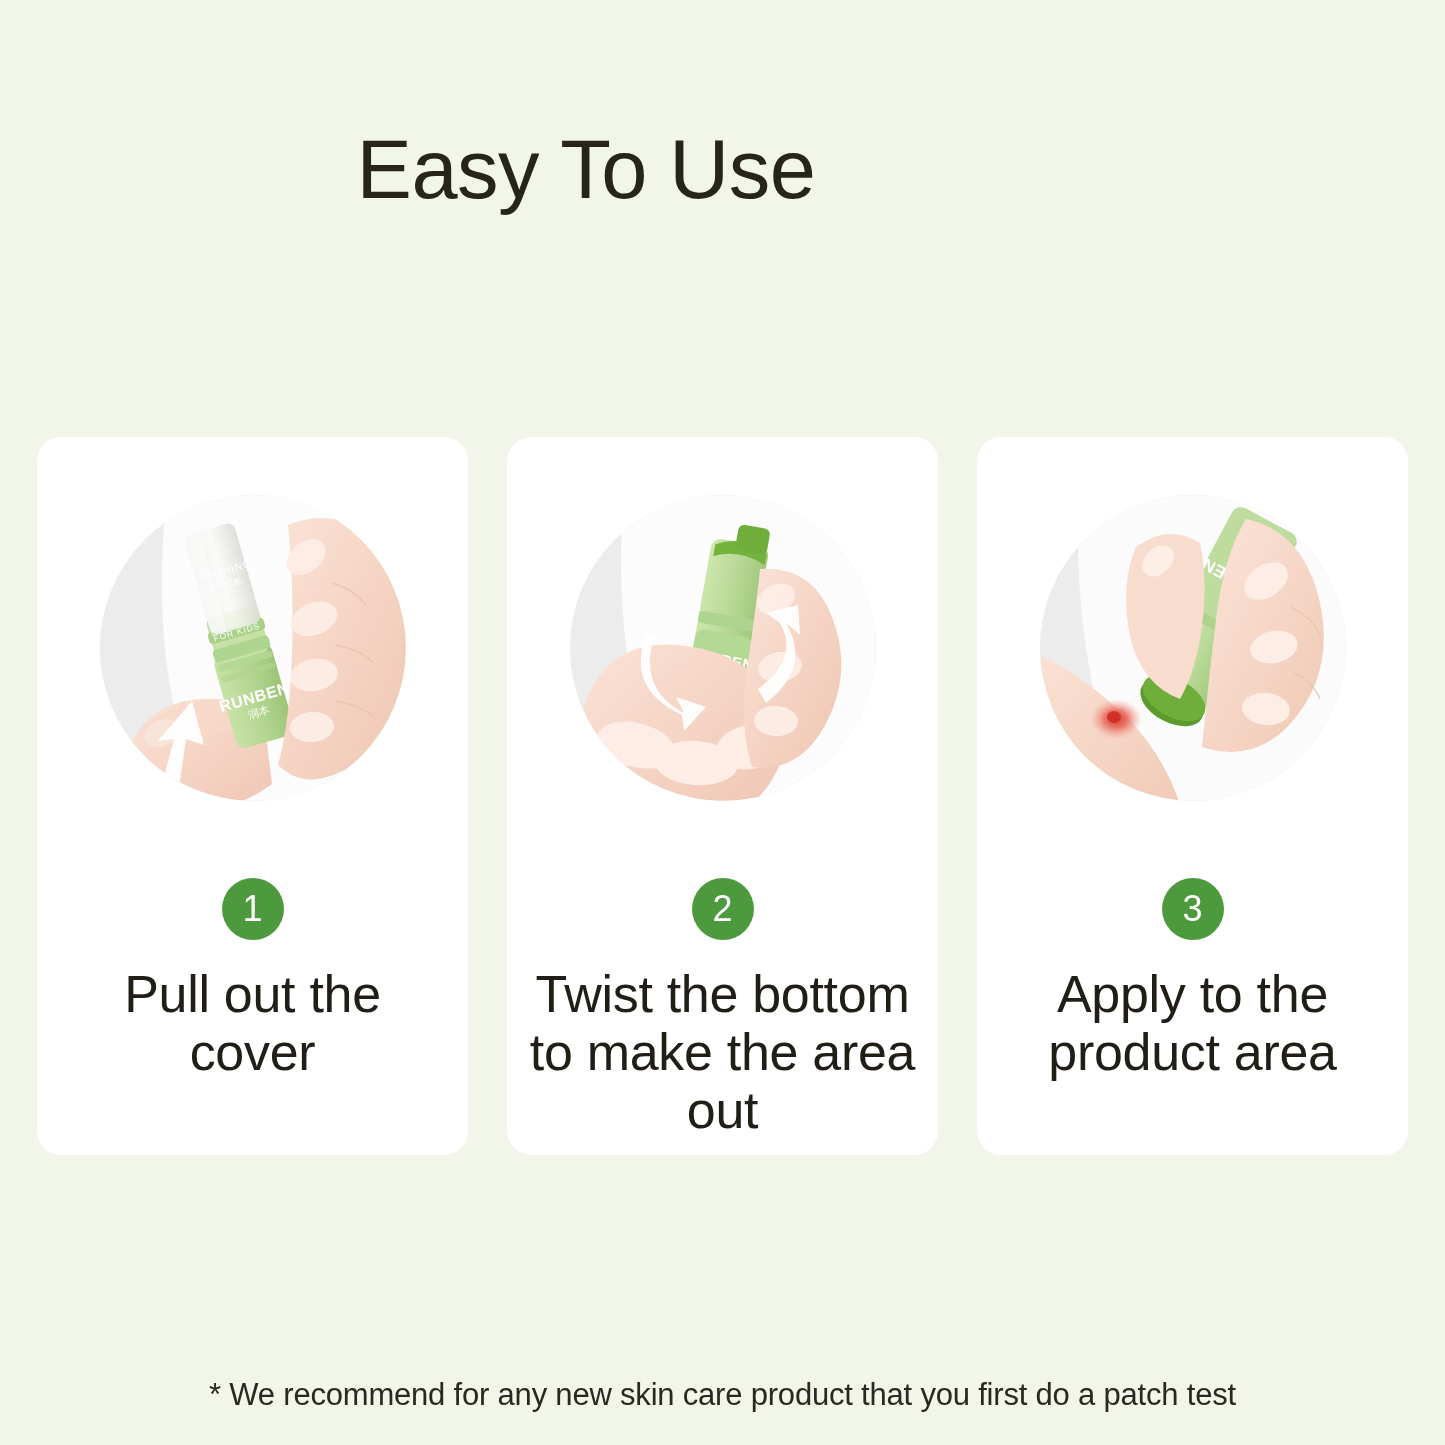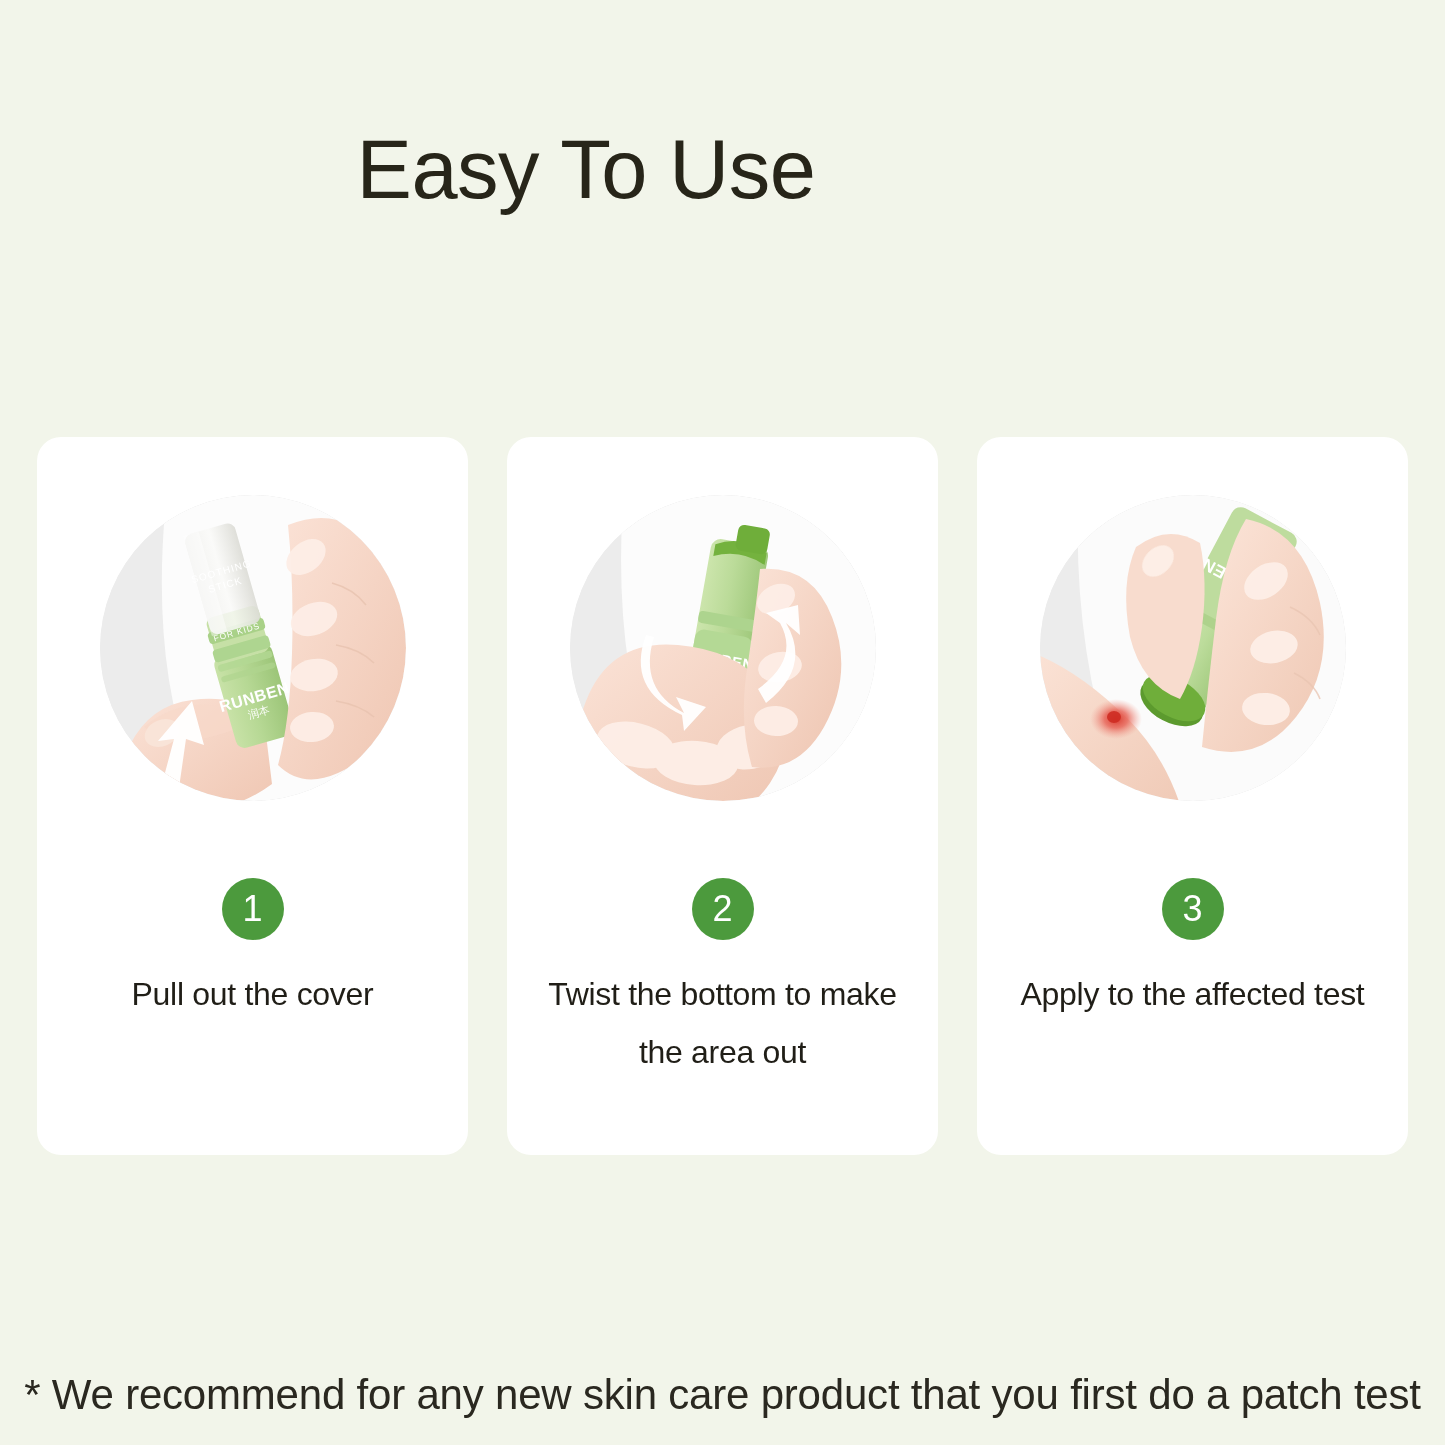--- a/index.html
+++ b/index.html
@@ -82,35 +82,35 @@
   }
 
   
   .step-caption {
     position: absolute;
     top: 528px;
     left: 0;
     width: 100%;
     padding: 0 18px;
     text-align: center;
-    font-size: 32px;
+    font-size: 52px;
     line-height: 58px;
     color: #201E17;
     font-weight: 400;
     letter-spacing: -0.3px;
   }
 
   
   .footer-note {
     position: absolute;
     top: 1375px;
     left: 0;
     width: 1445px;
     text-align: center;
-    font-size: 42px;
+    font-size: 31px;
     line-height: 40px;
     color: #2A2820;
     font-weight: 400;
     letter-spacing: -0.2px;
   }
 </style>
 </head>
 <body>
 
 <h1 class="page-title">Easy To Use</h1>
@@ -297,18 +297,18 @@
           </g>
           <g stroke="#E9C5B2" stroke-width="1.6" fill="none" opacity="0.75">
             <path d="M250 112 q22 10 30 28"></path>
             <path d="M254 178 q20 10 26 26"></path>
           </g>
         </g>
       </svg>
     </div>
 
     <div class="step-badge">3</div>
-    <div class="step-caption">Apply to the affected test</div>
+    <div class="step-caption">Apply to the product area</div>
   </div>
 
 </div>
 
 <div class="footer-note">* We recommend for any new skin care product that you first do a patch test</div>
 
 </body></html>

